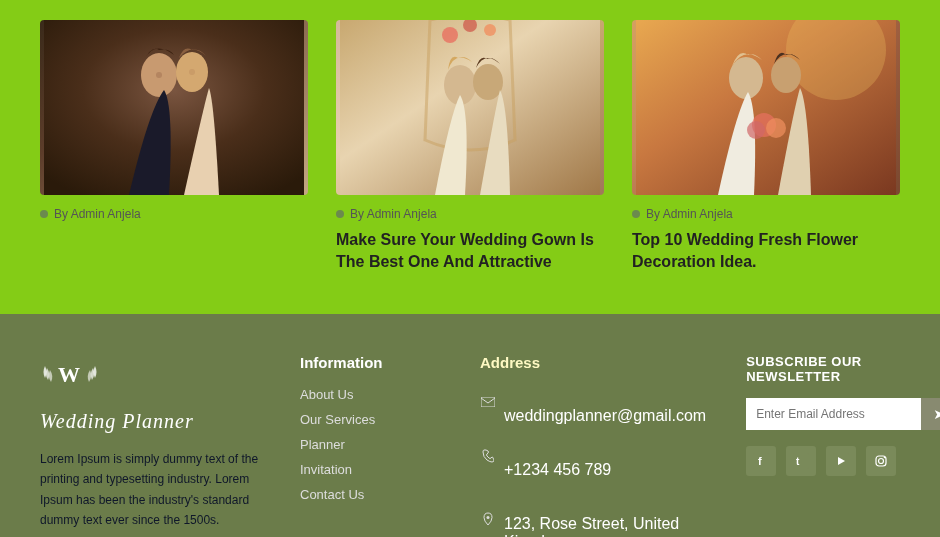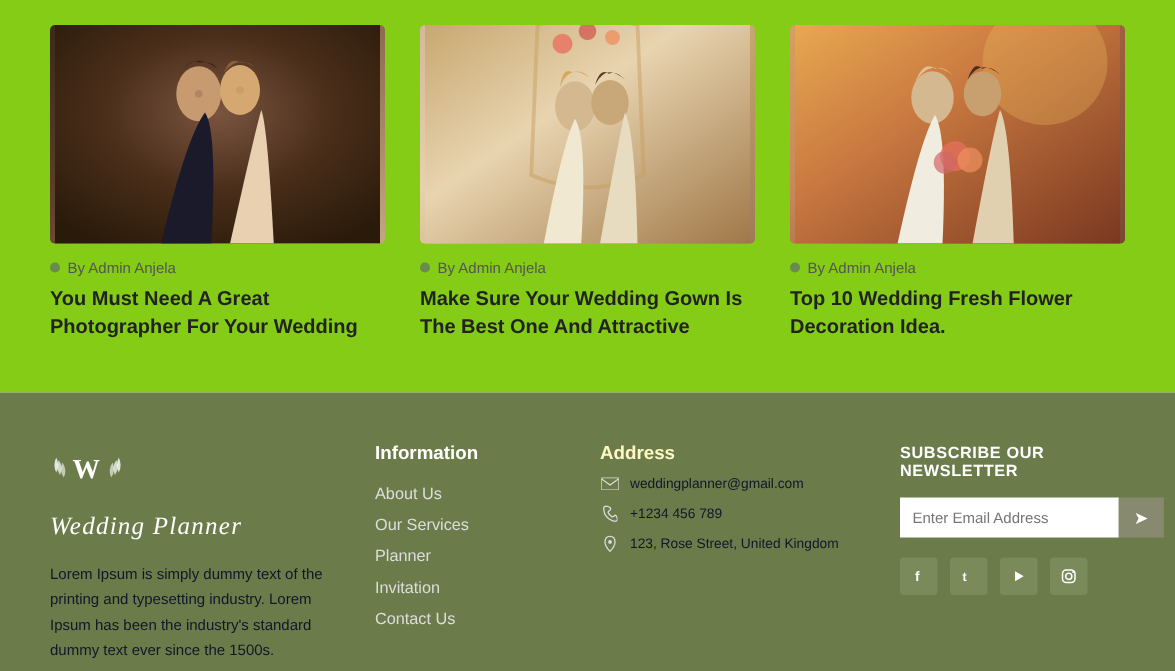--- a/index.html
+++ b/index.html
@@ -138,23 +138,24 @@
       margin-bottom: 12px;
       font-family: Arial, sans-serif;
     }
     .footer-contact-item {
       display: flex;
       align-items: center;
       gap: 8px;
       margin-bottom: 8px;
     }
     .footer-contact-item span {
-      font-size: 11px;
-      color: #0f172a;
-      font-family: Arial, sans-serif;
+      font-size: 16px;
+      color: #ffffff;
+      font-family: Arial, sans-serif;
+      margin-top: 28px;
     }
     .contact-icon {
       width: 16px;
       height: 16px;
       display: flex;
       align-items: center;
       justify-content: center;
       flex-shrink: 0;
     }
 
@@ -245,21 +246,20 @@
 
           <circle cx="115" cy="55" r="3" fill="#a07050" opacity="0.5"></circle>
           <circle cx="148" cy="52" r="3" fill="#c09060" opacity="0.5"></circle>
         </svg>
       </div>
     </div>
     <div class="blog-author">
       <span class="author-dot"></span>
       <span>By Admin Anjela</span>
     </div>
-    <h3 class="blog-title">You Must Need A Great Photographer For Your Wedding</h3>
   </article>
 
   <article class="blog-card">
     <div class="blog-card-image">
       <div class="img-inner img-couple-2">
         <svg class="couple-svg" viewBox="0 0 260 175" xmlns="http://www.w3.org/2000/svg">
           <defs>
             <linearGradient id="g2" x1="0%" y1="0%" x2="100%" y2="100%">
               <stop offset="0%" stop-color="#c8a870"></stop>
               <stop offset="40%" stop-color="#e8d4b0"></stop>

